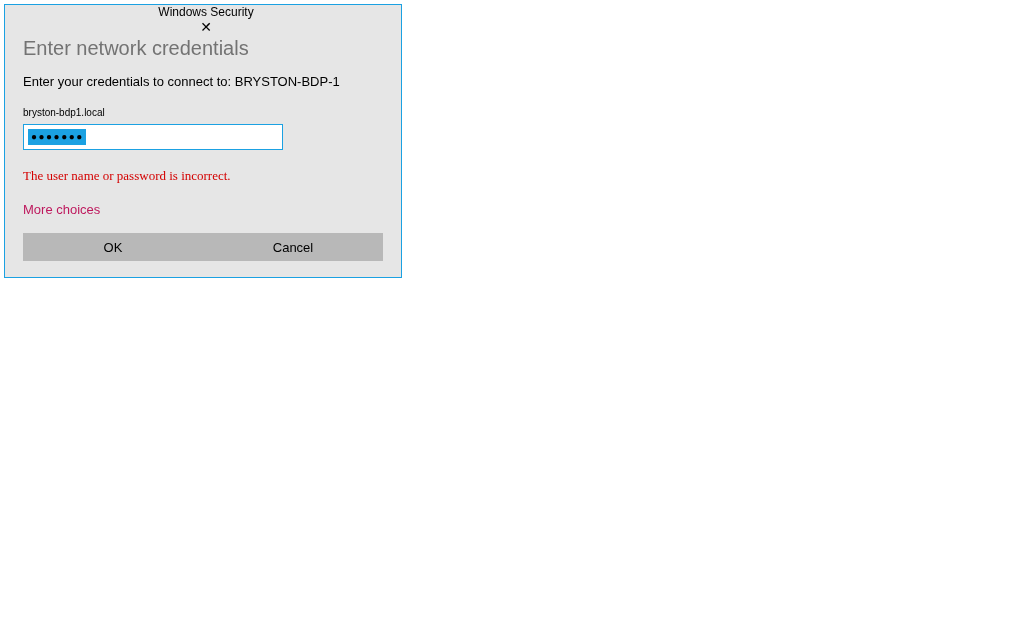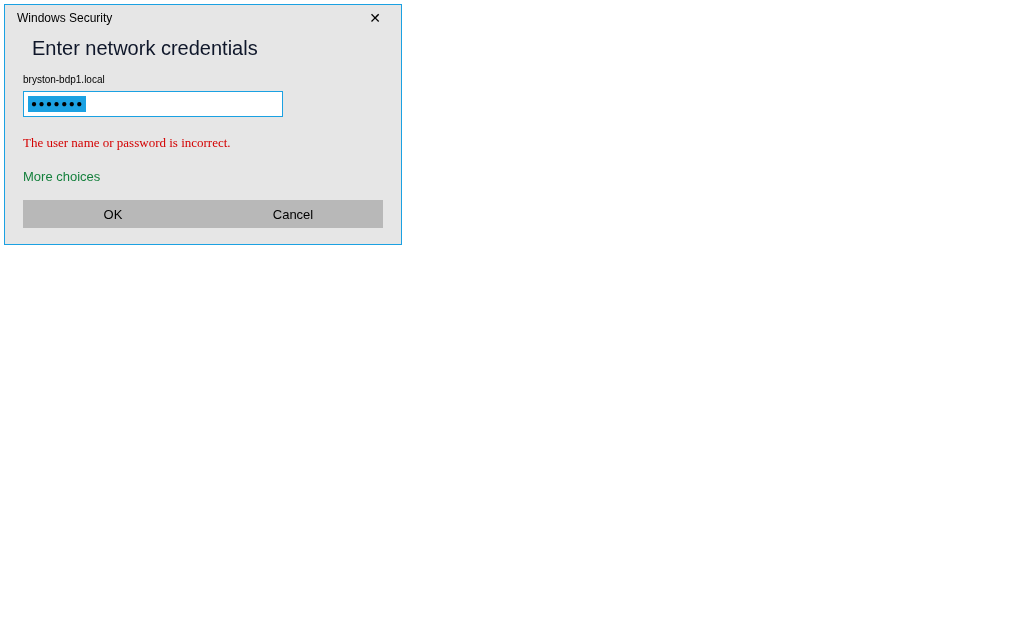--- a/index.html
+++ b/index.html
@@ -20,20 +20,21 @@
     box-sizing: border-box;
     background: #e6e6e6;
     border: 1px solid #1ba1e2;
   }
   .titlebar {
     display: flex;
     align-items: center;
     justify-content: space-between;
     height: 26px;
     padding: 0 6px 0 12px;
+    flex-direction: column;
   }
   .titlebar-title {
     font-size: 12px;
     color: #000;
   }
   .close-btn {
     width: 40px;
     height: 24px;
     display: flex;
     align-items: center;
@@ -44,22 +45,22 @@
     border: none;
     cursor: pointer;
     line-height: 1;
   }
   .content {
     padding: 4px 18px 16px 18px;
   }
   .heading {
     font-size: 20px;
     font-weight: 400;
-    color: #0f172a;
-    margin: 2px 0 14px 9px;
+    color: #737373;
+    margin: 2px 0 14px 0;
   }
   .instruction {
     font-size: 13px;
     margin-bottom: 18px;
   }
   .username {
     font-size: 10px;
     margin-bottom: 6px;
   }
   .pw-wrap {
@@ -106,21 +107,21 @@
   .remember-label {
     font-size: 13px;
   }
   .error {
     color: #d40000;
     font-size: 13px;
     margin-bottom: 18px;
     font-family: Liberation Serif, serif;
   }
   .more {
-    color: #15803d;
+    color: #be185d;
     font-size: 13px;
     margin-bottom: 16px;
     cursor: pointer;
     display: inline-block;
   }
   .buttons {
     display: flex;
   }
   .btn {
     flex: 1 1 0;
@@ -141,20 +142,21 @@
     <span class="titlebar-title">Windows Security</span>
     <button class="close-btn">
       <span>✕</span>
     </button>
   </div>
 
   <div class="content">
 
     <div class="heading">Enter network credentials</div>
 
+    <div class="instruction">Enter your credentials to connect to: BRYSTON-BDP-1</div>
 
     <div class="username">bryston-bdp1.local</div>
 
     <div class="pw-wrap">
       <div class="pw-input">
         <span class="pw-dots">●●●●●●●</span>
       </div>
     </div>
 
 

